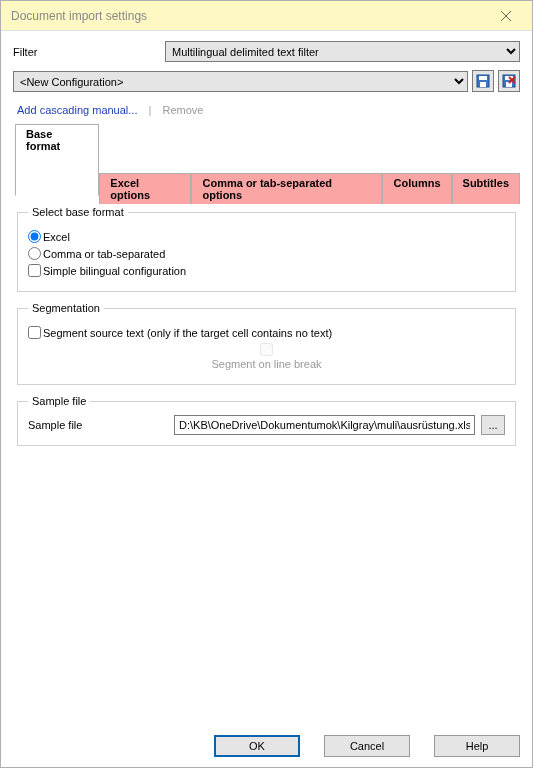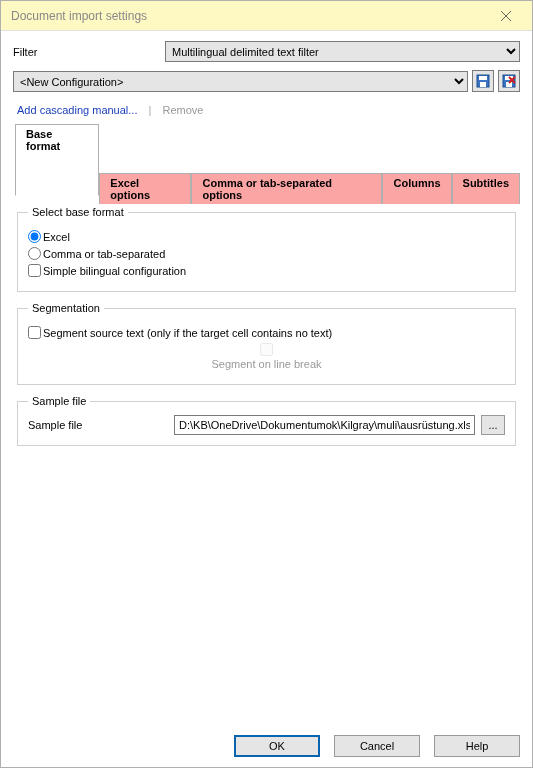--- a/index.html
+++ b/index.html
@@ -131,21 +131,21 @@
     border: 1px solid #999;
     background: #e5e5e5;
     text-align: center;
     line-height: 18px;
     cursor: pointer;
     font-size: 11px;
   }
   .buttonbar {
     display: flex;
     justify-content: flex-end;
-    gap: 14px;
+    gap: 24px;
     padding: 10px 12px;
   }
   .btn {
     width: 86px;
     height: 22px;
     border: 1px solid #999;
     background: #e5e5e5;
     text-align: center;
     line-height: 20px;
     cursor: pointer;

